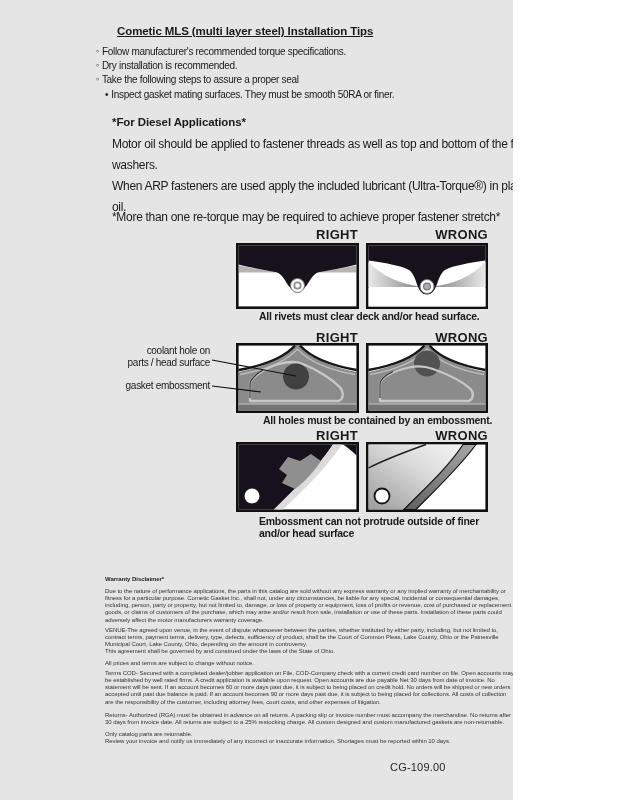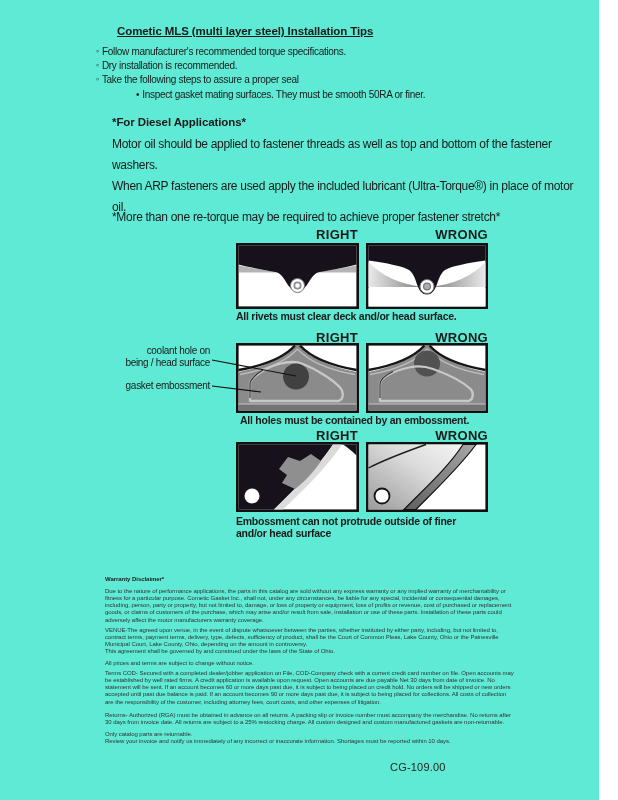--- a/index.html
+++ b/index.html
@@ -1,30 +1,30 @@
 <!DOCTYPE html>
 <html><head>
 <meta charset="utf-8">
 <style>
   html,body{margin:0;padding:0;background:#ffffff;}
-  .page{position:relative;width:599px;height:800px;background:#5eead4;overflow:hidden;
+  .page{position:relative;width:513px;height:800px;background:#e5e5e5;overflow:hidden;
         font-family:"Liberation Sans","DejaVu Sans",sans-serif;color:#1a1a1a;}
   .abs{position:absolute;}
   .title{left:117px;top:25px;font-size:11.5px;font-weight:bold;letter-spacing:-0.1px;
          text-decoration:underline;white-space:nowrap;}
   .tips{left:96px;top:46px;font-size:10px;letter-spacing:-0.3px;}
   .tip{height:14.2px;white-space:nowrap;}
   .tip::before{content:"\25E6";margin-right:3px;font-size:9px;position:relative;top:-1px;}
-  .tip.sub{margin-left:40px;}
+  .tip.sub{margin-left:9px;}
   .tip.sub::before{content:"\2022";font-size:10px;top:0;}
   .h2{left:112px;top:116px;font-size:11.5px;font-weight:bold;letter-spacing:-0.1px;white-space:nowrap;}
   .para{left:112px;width:475px;font-size:12px;line-height:21px;letter-spacing:-0.3px;white-space:pre-line;}
   .p1{top:134px;} .p2{top:164px;} .p3{top:207px;}
   .rwlabel{font-size:13px;font-weight:700;letter-spacing:0.3px;text-align:right;width:122px;white-space:nowrap;}
-  .caption{font-size:10.5px;font-weight:bold;letter-spacing:-0.25px;white-space:pre-line;line-height:12px;}
+  .caption{font-size:10.5px;font-weight:bold;letter-spacing:-0.25px;white-space:pre-line;line-height:12px;margin-left:23px;}
   .annot{width:122px;text-align:right;font-size:10px;letter-spacing:-0.3px;line-height:12px;white-space:pre-line;}
   .legal{left:105px;width:440px;font-size:6px;line-height:7.15px;letter-spacing:-0.05px;
          color:#333;white-space:pre-line;}
   .legal.bold{font-weight:bold;color:#222;}
   .footer{left:390px;top:761px;font-size:11px;letter-spacing:0.2px;color:#262626;white-space:nowrap;}
   svg.diag{position:absolute;display:block;}
   .overlay{position:absolute;pointer-events:none;z-index:6;}
 </style>
 </head>
 <body>
@@ -92,21 +92,21 @@
     <circle cx="61" cy="43.5" r="7" fill="#ffffff" stroke="#6f6f6f" stroke-width="1"></circle>
     <circle cx="61" cy="43.5" r="3.4" fill="#adadad" stroke="#777777" stroke-width="1.2"></circle>
   </svg>
 
   <div class="abs caption" style="left:236px;top:310px;">All rivets must clear deck and/or head surface.</div>
 
   <div class="abs rwlabel" style="left:236px;top:330px;">RIGHT</div>
   <div class="abs rwlabel" style="left:366px;top:330px;">WRONG</div>
 
   <div class="abs annot" style="left:88px;top:345px;">coolant hole on
-being / head surface</div>
+parts / head surface</div>
   <div class="abs annot" style="left:88px;top:380px;">gasket embossment</div>
 
   <svg class="diag" style="left:236px;top:343px;" width="123" height="70" viewBox="0 0 123 70">
     <rect x="1.3" y="1.3" width="120.4" height="67.4" fill="#ffffff" stroke="#101010" stroke-width="2.6"></rect>
     <path d="M2.5,29 C28,24 47,15 57.5,2.5 L65.5,2.5 C75.5,15 94.5,24 120.5,29 L120.5,67.5 L2.5,67.5 Z" fill="#8b8b8b"></path>
     <path d="M2.5,27 C28,22.5 48.5,14 59,2.5" stroke="#161616" stroke-width="2.4" fill="none"></path>
     <path d="M120.5,27 C95,22.5 74.5,14 64,2.5" stroke="#161616" stroke-width="2.4" fill="none"></path>
     <path d="M4,31.5 C30,27 50.5,18 61.5,6" stroke="#bdbdbd" stroke-width="1.3" fill="none"></path>
     <path d="M119,31.5 C93,27 72.5,18 61.5,6" stroke="#bdbdbd" stroke-width="1.3" fill="none"></path>
     <path d="M14,58 L14,41 C14,35 28,25.5 43,21 C52,18.5 60,18 67,21 C81,26.5 97,37 104.5,45 C108,49 107.5,56 103,58 Z" fill="none" stroke="#c8c8c8" stroke-width="2.3" stroke-linejoin="round"></path>

